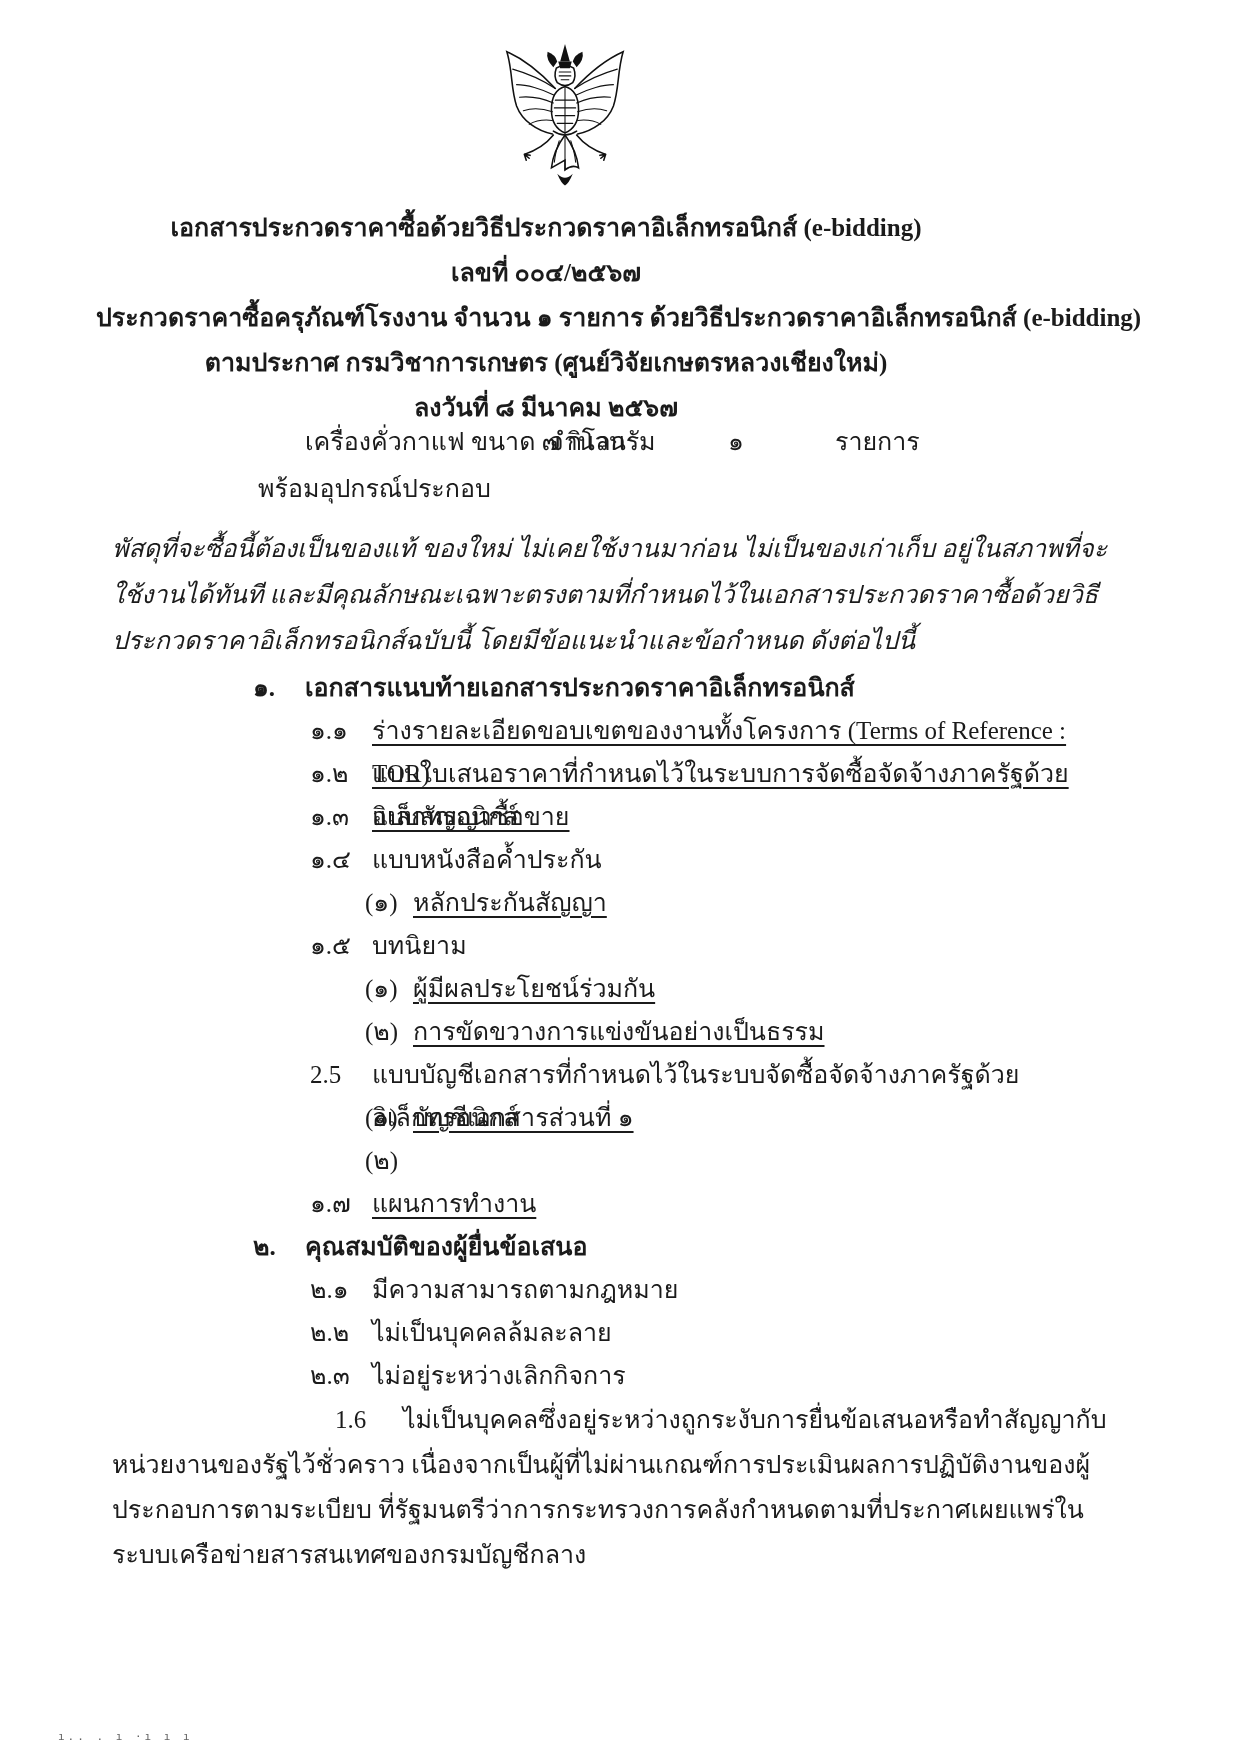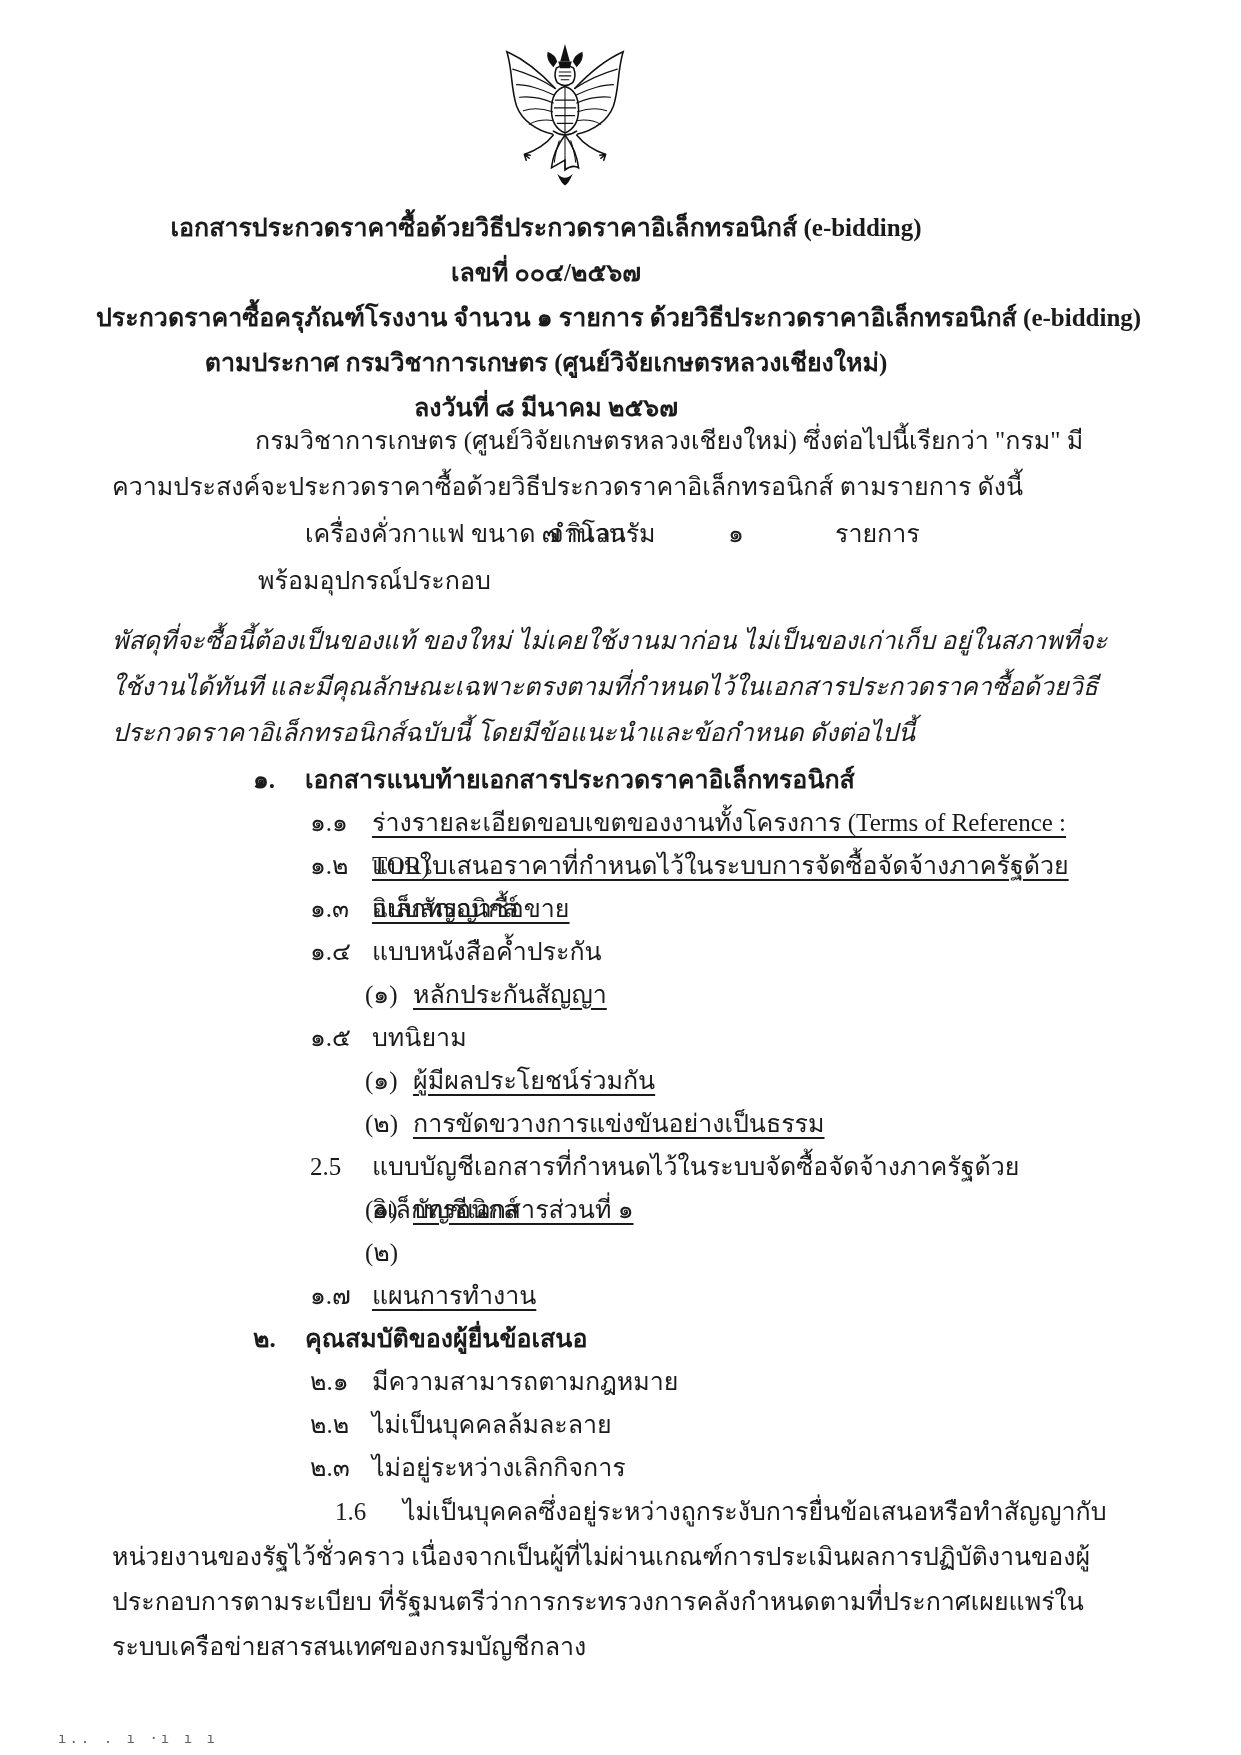--- a/index.html
+++ b/index.html
@@ -42,21 +42,21 @@
   .lvl2 .num{width:62px;flex:0 0 62px;}
   .lvl3{padding-left:253px;}
   .lvl3 .num{width:48px;flex:0 0 48px;}
   .bold{font-weight:bold;}
   .u{text-decoration:underline;text-underline-offset:5px;text-decoration-thickness:1.5px;}
   .closing{line-height:45px;text-indent:0;}
   .closing .first-indent{display:inline-block;width:223px;}
   .closing .cnum{display:inline-block;width:68px;}
   .artifact{
     position:absolute;left:58px;top:1730px;
-    font-size:14px;color:#3a3a3a;letter-spacing:3px;opacity:.8;
+    font-size:11px;color:#3a3a3a;letter-spacing:3px;opacity:.8;
     font-family:"DejaVu Sans Mono", monospace;
   }
 </style>
 </head>
 <body>
 
 <div class="page">
 
   <div class="emblem">
     <svg viewBox="0 0 140 160" fill="none" stroke="#111" stroke-width="1.6" stroke-linecap="round">
@@ -102,21 +102,20 @@
   <div class="titles">
     <div class="tline">เอกสารประกวดราคาซื้อด้วยวิธีประกวดราคาอิเล็กทรอนิกส์ (e-bidding)</div>
     <div class="tline">เลขที่ ๐๐๔/๒๕๖๗</div>
     <div class="tline">ประกวดราคาซื้อครุภัณฑ์โรงงาน จำนวน ๑ รายการ ด้วยวิธีประกวดราคาอิเล็กทรอนิกส์ (e-bidding)</div>
     <div class="tline">ตามประกาศ กรมวิชาการเกษตร (ศูนย์วิจัยเกษตรหลวงเชียงใหม่)</div>
     <div class="tline">ลงวันที่ ๘  มีนาคม ๒๕๖๗</div>
   </div>
 
   <div class="content">
 
-    <p class="para indent1">กรมวิชาการเกษตร (ศูนย์วิจัยเกษตรหลวงเชียงใหม่) ซึ่งต่อไปนี้เรียกว่า "กรม" มีความประสงค์จะประกวดราคาซื้อด้วยวิธีประกวดราคาอิเล็กทรอนิกส์ ตามรายการ ดังนี้</p>
 
     <div class="item-row">
       <span class="p-name">เครื่องคั่วกาแฟ ขนาด ๗ กิโลกรัม</span>
       <span class="p-qty-label">จำนวน</span>
       <span class="p-qty">๑</span>
       <span class="p-unit">รายการ</span>
     </div>
     <div class="item-note">พร้อมอุปกรณ์ประกอบ</div>
 
     <p class="para spec">พัสดุที่จะซื้อนี้ต้องเป็นของแท้ ของใหม่ ไม่เคยใช้งานมาก่อน ไม่เป็นของเก่าเก็บ อยู่ในสภาพที่จะใช้งานได้ทันที และมีคุณลักษณะเฉพาะตรงตามที่กำหนดไว้ในเอกสารประกวดราคาซื้อด้วยวิธีประกวดราคาอิเล็กทรอนิกส์ฉบับนี้ โดยมีข้อแนะนำและข้อกำหนด ดังต่อไปนี้</p>

